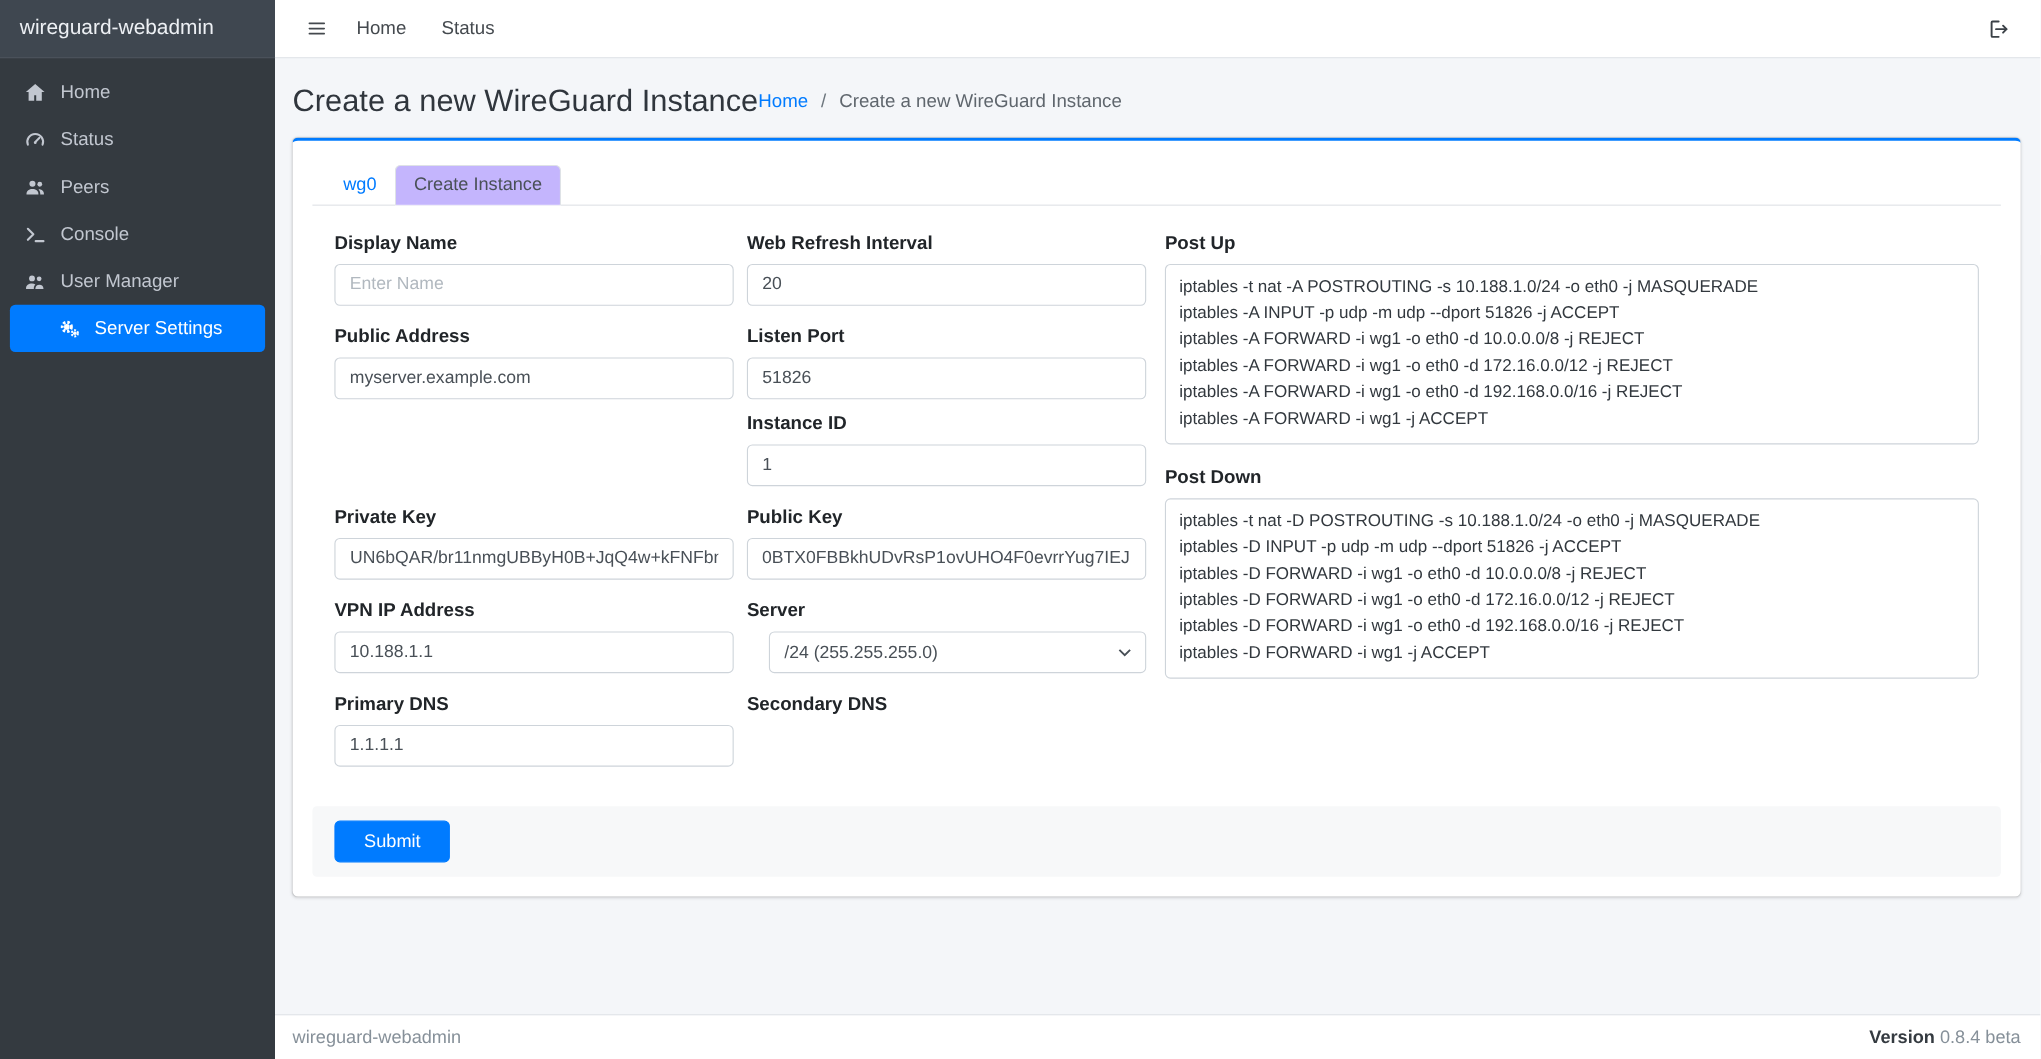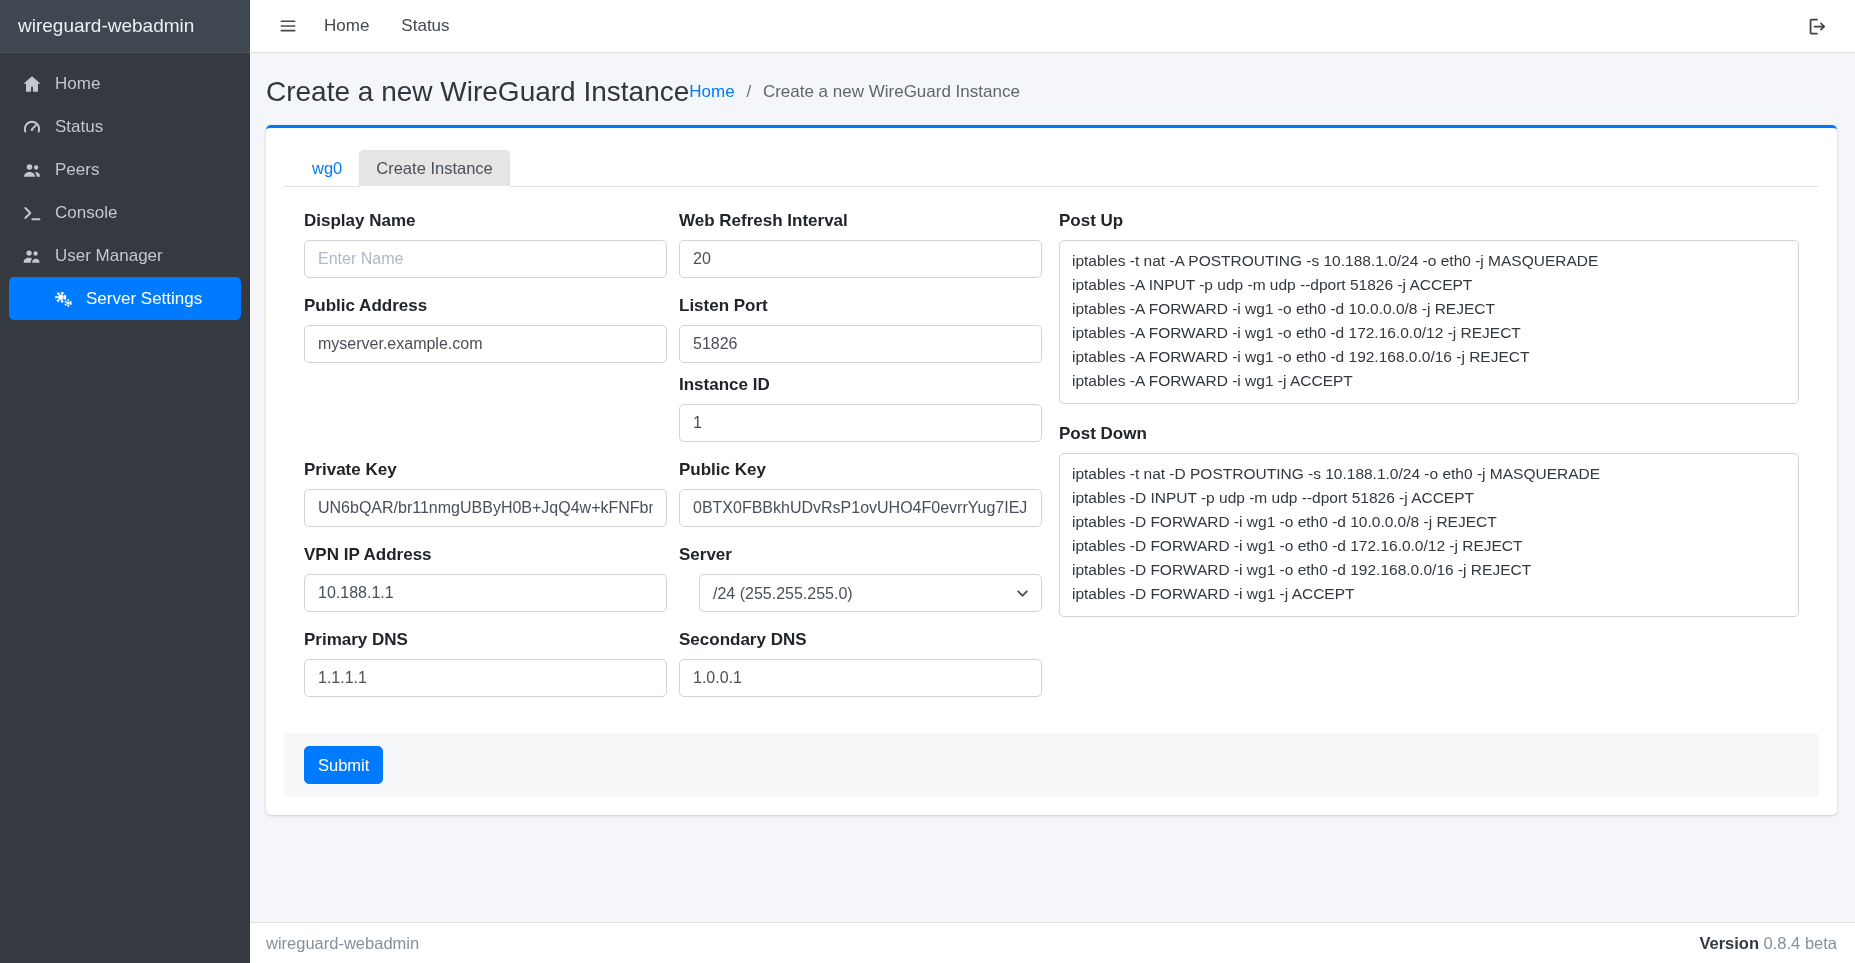--- a/index.html
+++ b/index.html
@@ -56,21 +56,21 @@
     border-top:3px solid #007bff;
     box-shadow:0 0 1px rgba(0,0,0,.12), 0 1px 3px rgba(0,0,0,.15);
   }
   .card-body { padding:22px 18px 18px; }
 
   .tabs { display:flex; border-bottom:1px solid #dee2e6; padding-left:11px; }
   .tab {
     padding:8px 16px; font-size:16.5px; text-decoration:none; cursor:pointer;
     color:#007bff; border:1px solid transparent; border-radius:5px 5px 0 0; margin-bottom:-1px;
   }
-  .tab.active { color:#495057; background:#e5e5e5; border-color:#dee2e6 #dee2e6 #fff; }
+  .tab.active { color:#495057; background:#c4b5fd; border-color:#dee2e6 #dee2e6 #fff; }
 
   .form-area { display:flex; gap:17px; padding:23px 20px 0; }
   .form-left { display:grid; grid-template-columns:363px 363px; column-gap:12px; row-gap:17px; align-content:start; }
   .field { display:flex; flex-direction:column; }
   .field label { font-size:17px; font-weight:700; color:#212529; line-height:22px; margin-bottom:8px; }
   .control {
     height:38px; width:100%; border:1px solid #ced4da; border-radius:5px;
     padding:0 13px; font-size:16px; color:#495057; background:#fff; font-family:inherit;
   }
   input.control::placeholder { color:#b1b8bf; }
@@ -90,21 +90,21 @@
     font-family:inherit; font-size:15.5px; line-height:24px; color:#32383e;
     white-space:pre; overflow-y:scroll; overflow-x:hidden; background:#fff;
   }
   .cmd::-webkit-scrollbar { width:15px; }
   .cmd::-webkit-scrollbar-track { background:#fafafa; border-left:1px solid #ececec; }
   .cmd::-webkit-scrollbar-thumb { background:#c6c6c6; border:3px solid #fafafa; border-radius:8px; }
   .cmd::-webkit-scrollbar-button:vertical { height:14px; background:#f3f3f3; }
 
   .form-footer { margin-top:36px; background:#f7f8f9; border-radius:4px; padding:13px 20px; }
   .submit-btn {
-    height:38px; padding:0 13px; background:#007bff; color:#fff;
+    height:38px; padding:0 26px; background:#007bff; color:#fff;
     border:1px solid #007bff; border-radius:5px; font-size:16.5px; font-family:inherit; cursor:pointer;
   }
 
   .page-footer {
     height:41px; flex-shrink:0; background:#fff; border-top:1px solid #dee2e6;
     display:flex; align-items:center; justify-content:space-between;
     padding:0 18px 0 16px; font-size:16.5px; color:#869099;
   }
   .page-footer b { color:#343a40; font-weight:700; }
 </style>
@@ -292,21 +292,20 @@
                 </div>
               </div>
 
               <div class="field">
                 <label>Primary DNS</label>
                 <input class="control" value="1.1.1.1" style="">
               </div>
 
               <div class="field">
                 <label>Secondary DNS</label>
-                <input class="control" value="1.0.0.1" style="">
               </div>
 
             </div>
 
             <div class="form-right">
 
               <div class="post-group">
                 <label>Post Up</label>
                 <textarea class="cmd" spellcheck="false" style="">iptables -t nat -A POSTROUTING -s 10.188.1.0/24 -o eth0 -j MASQUERADE
 iptables -A INPUT -p udp -m udp --dport 51826 -j ACCEPT

